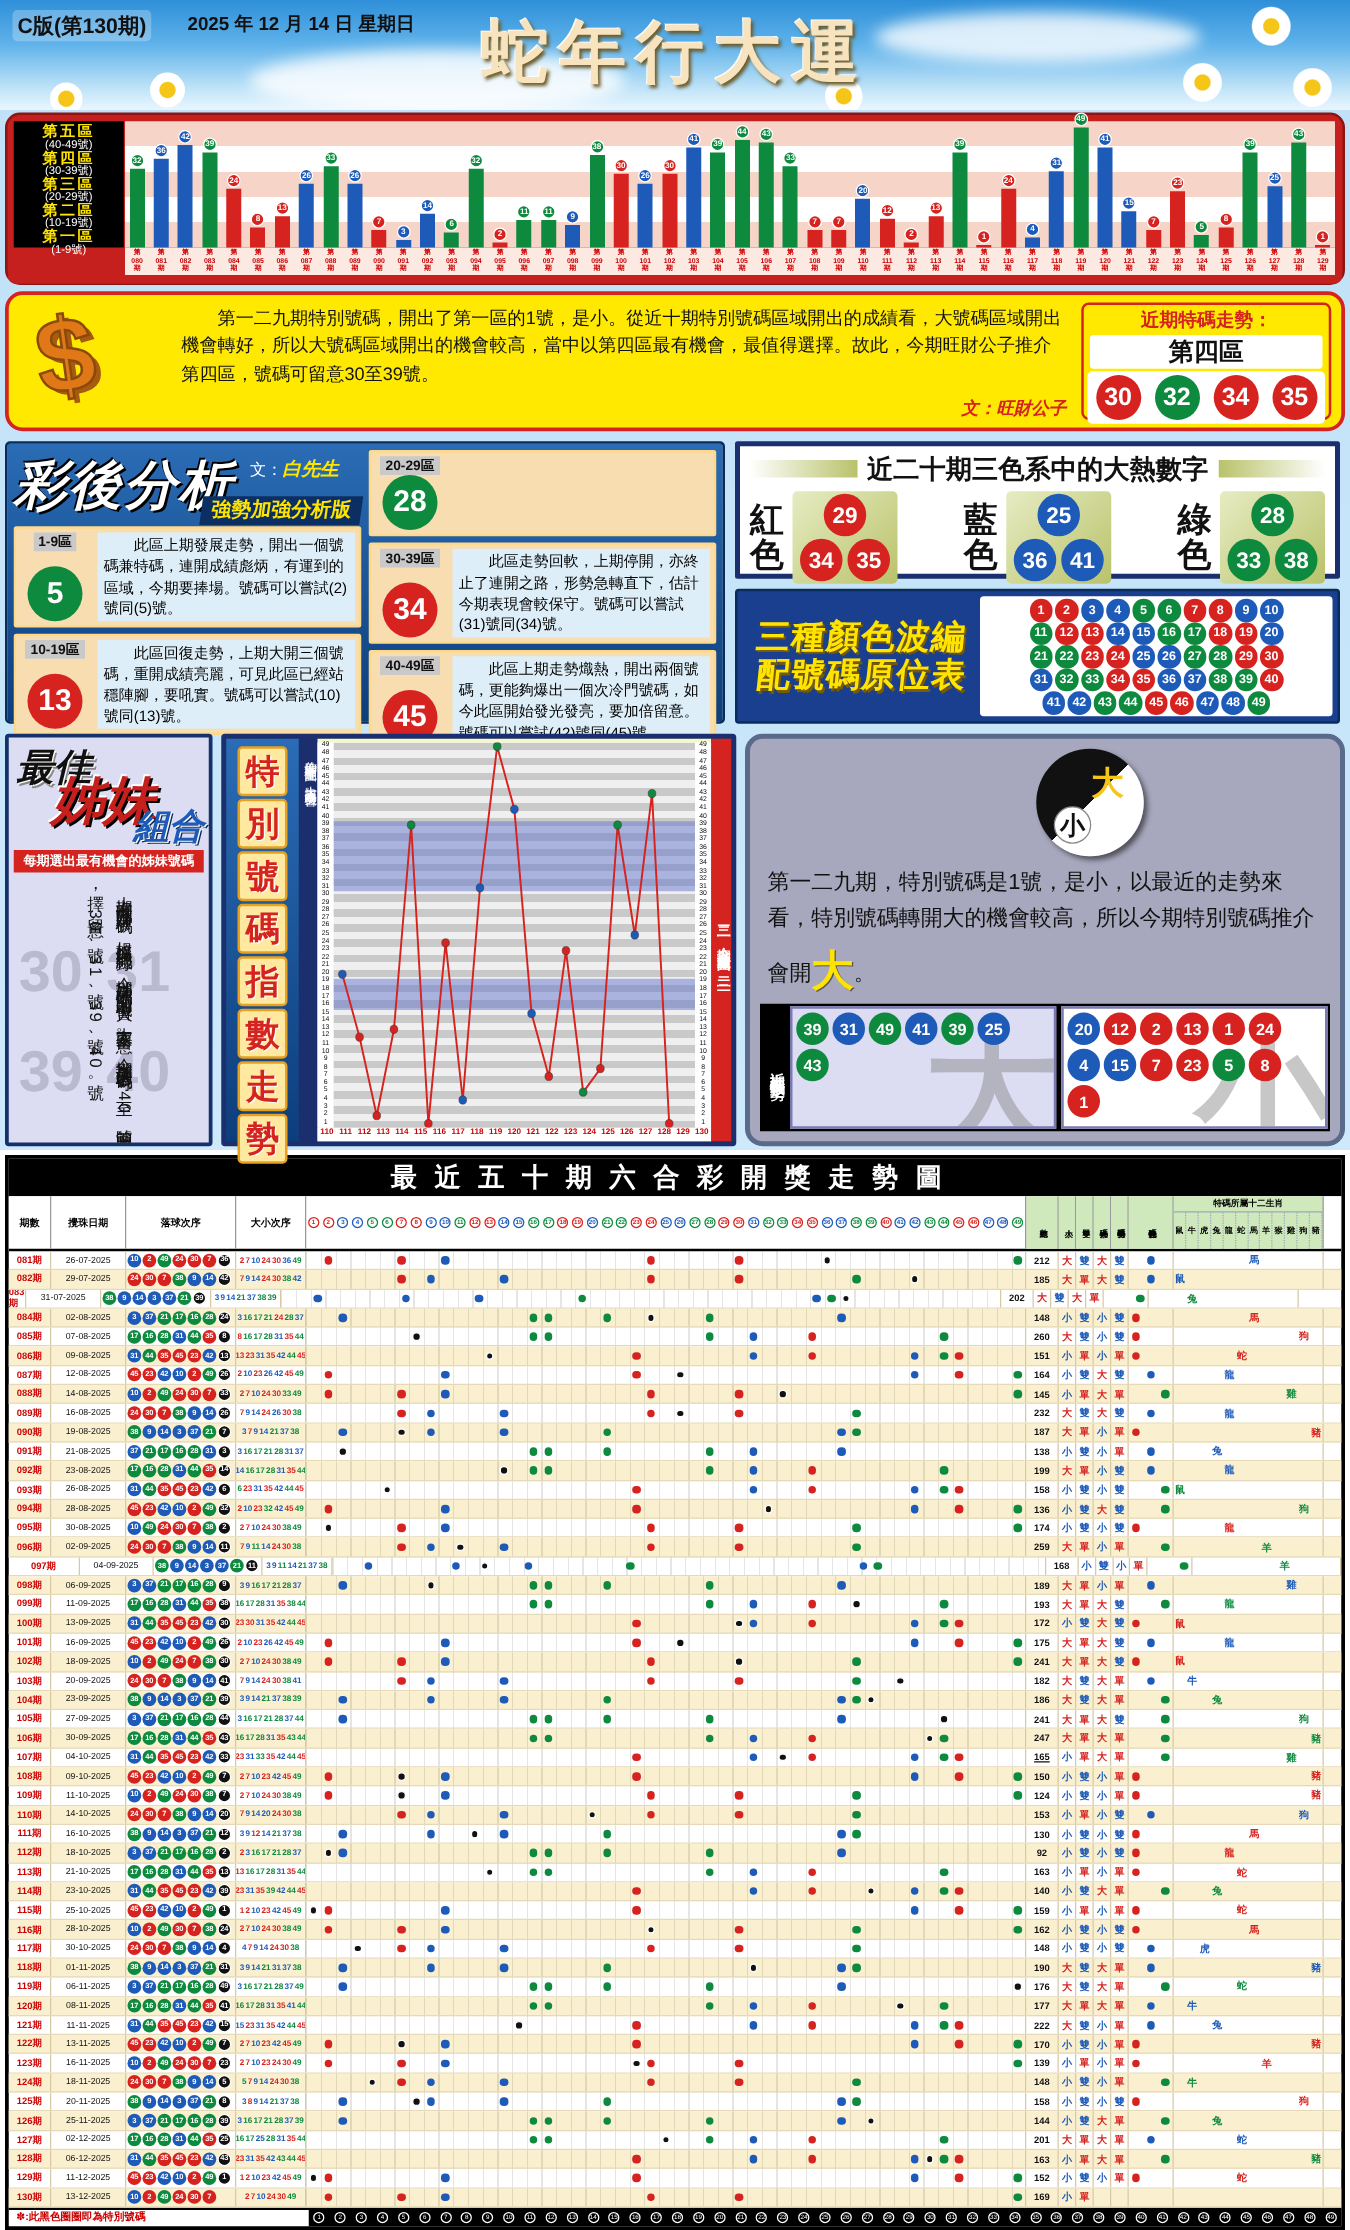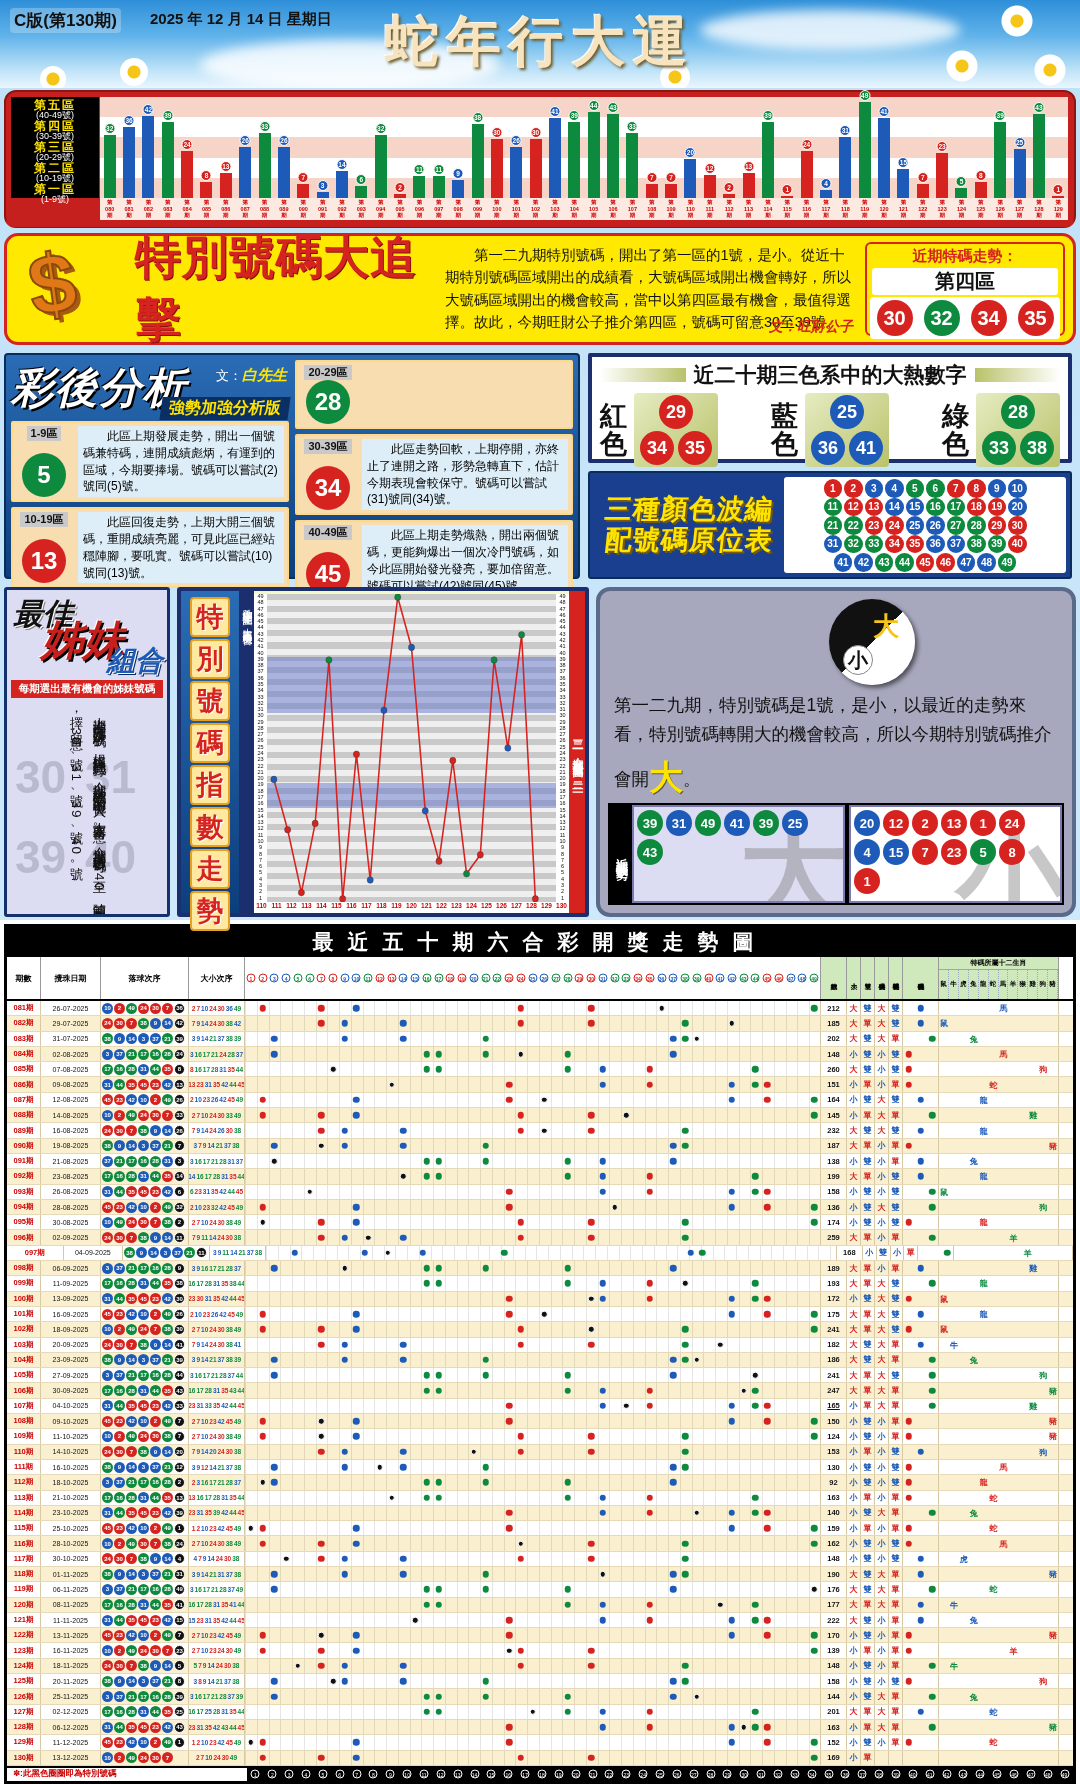--- a/index.html
+++ b/index.html
@@ -53,21 +53,21 @@
 font-family:"DejaVu Serif","Liberation Serif",serif;font-style:italic}
 .ball{border-radius:50%;color:#fff;font-weight:bold;display:inline-flex;align-items:center;justify-content:center}
 
 .band2{display:flex;gap:8px;margin-top:8px}
 .analysis{width:576px;height:226px;background:linear-gradient(180deg,#2a6cb5 0,#0d3e7c 100%);
 border:2px solid #0a2c5a;border-radius:4px;display:flex;gap:6px;padding:5px}
 .an-col{flex:1;display:flex;flex-direction:column;gap:5px}
 .an-title{height:62px;position:relative}
 .an-title .t{font-size:42px;font-weight:bold;color:#fff;font-family:"DejaVu Serif","Liberation Serif",serif;
 font-style:italic;text-shadow:2px 2px 0 #000,-1px -1px 0 #000;letter-spacing:2px}
-.an-title .a{position:absolute;right:2px;top:6px;color:#fff;font-size:13px}
+.an-title .a{position:absolute;right:18px;top:6px;color:#fff;font-size:13px}
 .an-title .a b{color:#ffe400;font-family:"DejaVu Serif",serif;font-style:italic;font-size:15px}
 .an-sub{position:absolute;right:0;bottom:-4px;background:#0b2f63;color:#ffe400;font-weight:bold;
 font-size:16px;padding:1px 8px;transform:skewX(-8deg)}
 .an-box{flex:1;border:2px solid #ffd98a;background:#f7ddb0;display:flex;border-radius:2px}
 .an-left{width:62px;display:flex;flex-direction:column;align-items:center;justify-content:space-between;padding:3px 0}
 .an-tag{background:#c9c9c9;color:#111;font-size:11px;font-weight:bold;padding:0 4px}
 .an-text{flex:1;background:#ddeef8;margin:3px;padding:2px 5px;font-size:12px;line-height:1.4;color:#000}
 .an-text .ind{text-indent:2em}
 .b2r{width:484px;display:flex;flex-direction:column;gap:8px}
 .hot{height:110px;background:#fff;border:4px solid #1b2f6e;border-radius:2px;padding:4px 8px}
@@ -474,23 +474,20 @@
       <div class="zc-xc">第<br>128<br>期</div>
       <div class="zc-xc">第<br>129<br>期</div>
     </div>
   <div class="zc-bottom"></div>
 </div>
 
 <div class="sec gold">
   <div class="gold-dollar">
       <span>$</span>
     </div>
-  <div class="gold-title">
-      <span>特別號碼大追擊</span>
-    </div>
   <div class="gold-body">第一二九期特別號碼，開出了第一區的1號，是小。從近十期特別號碼區域開出的成績看，大號碼區域開出機會轉好，所以大號碼區域開出的機會較高，當中以第四區最有機會，最值得選擇。故此，今期旺財公子推介第四區，號碼可留意30至39號。</div>
   <div class="gold-right">
     <div class="gl">近期特碼走勢：</div>
     <div class="gz">第四區</div>
     <div class="gold-balls" id="bannerBalls">
         <span class="ball r" style="height: 36px; width: 36px; font-size: 20px;">30</span>
         <span class="ball g" style="height: 36px; width: 36px; font-size: 20px;">32</span>
         <span class="ball r" style="height: 36px; width: 36px; font-size: 20px;">34</span>
         <span class="ball r" style="height: 36px; width: 36px; font-size: 20px;">35</span>
       </div>
@@ -1087,21 +1084,21 @@
           <span style="margin:auto" class="tb">雙</span>
         </div>
         <div class="h-cell c-wave" style="width: 36px;">
           <span class="wdot b" style="left: 50%;"></span>
         </div>
         <div class="h-cell c-zo" style="width: 120px;">
           <span class="zch tb" style="left: 4.16667%;">鼠</span>
         </div>
       </div>
       <div class="h-row">
-        <div class="h-cell c-p" style="width: 34px;">083期</div>
+        <div class="h-cell c-p" style="width: 14px;">083期</div>
         <div class="h-cell c-d" style="width: 60px;">31-07-2025</div>
         <div class="h-cell c-seq" style="width: 88px;">
           <span class="mini g">38</span>
           <span class="mini b">9</span>
           <span class="mini b">14</span>
           <span class="mini b">3</span>
           <span class="mini b">37</span>
           <span class="mini g">21</span>
           <span class="mini k">39</span>
         </div>

